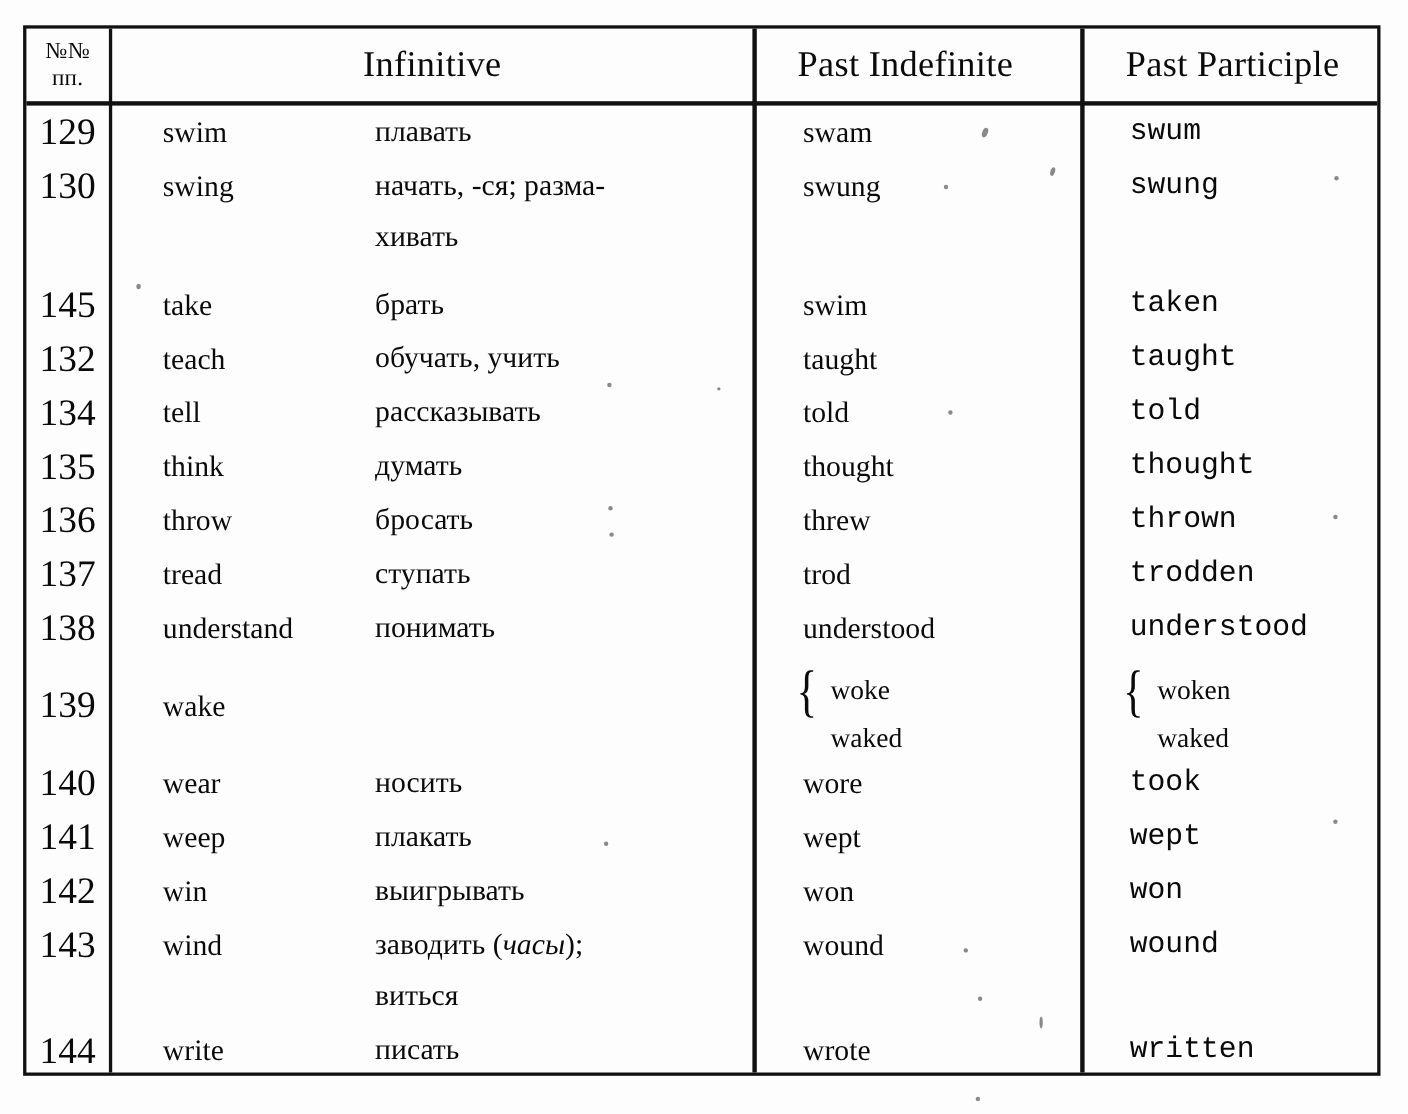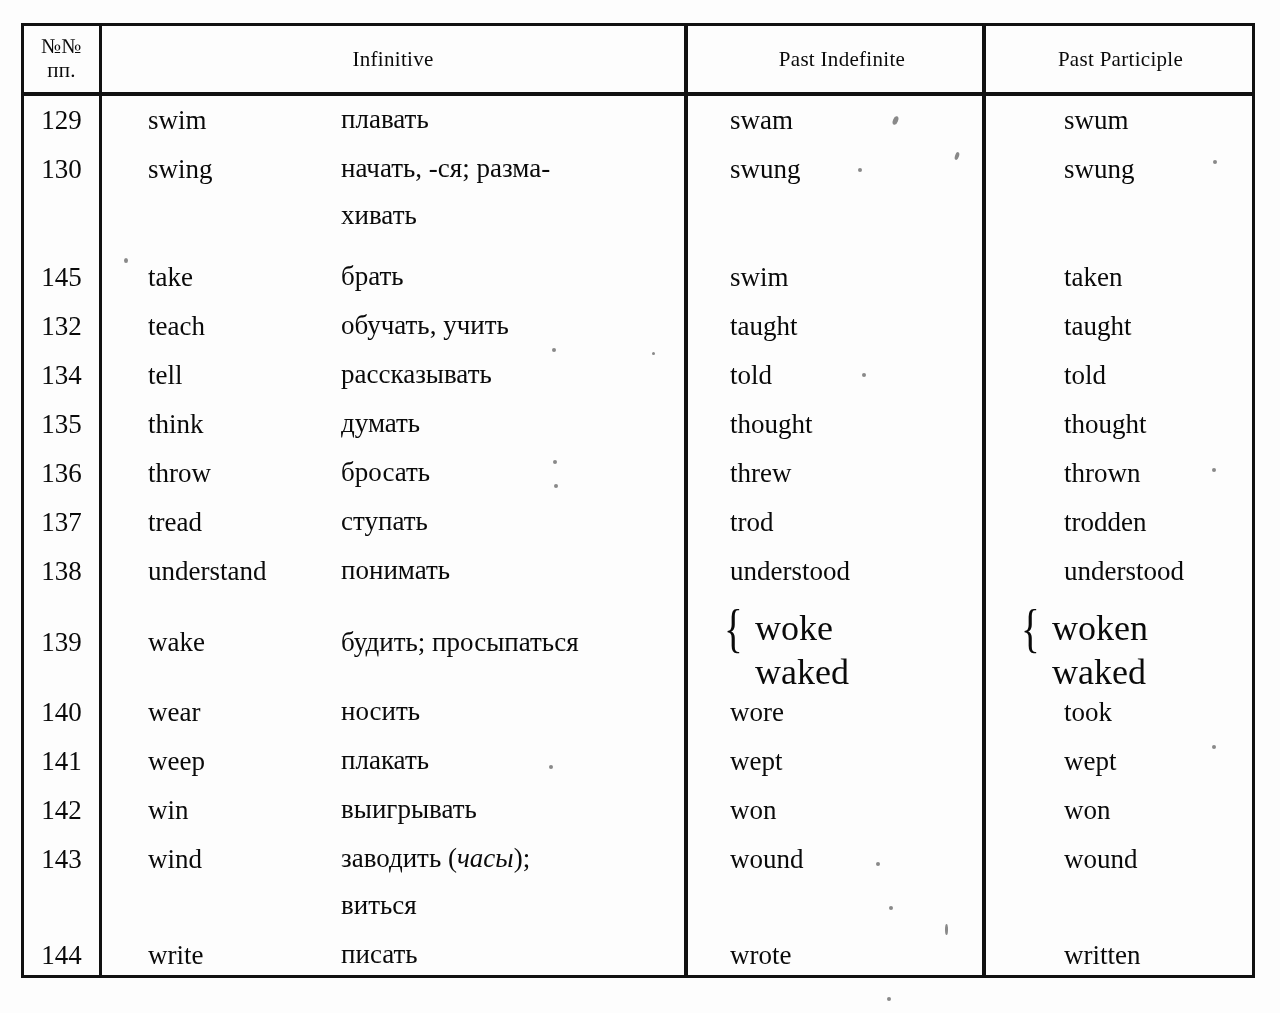--- a/index.html
+++ b/index.html
@@ -68,34 +68,34 @@
     right: 0;
     height: 66px;
   }
   .th {
     position: absolute;
     top: 0;
     height: 66px;
     display: flex;
     align-items: center;
     justify-content: center;
-    font-size: 21px;
+    font-size: 33px;
     letter-spacing: 0.3px;
     white-space: nowrap;
   }
   .th.num {
     left: 0;
     width: 75px;
     flex-direction: column;
     justify-content: center;
     font-size: 21px;
     line-height: 1.12;
   }
   .th.inf   { left: 78px;  width: 582px; }
-  .th.pind  { left: 683px; width: 270px; }
+  .th.pind  { left: 664px; width: 270px; }
   .th.ppart { left: 962px; width: 269px; border-radius: 16px; }
 
   
   .tbody {
     position: absolute;
     left: 0;
     right: 0;
     top: 70px;
     bottom: 0;
   }
@@ -111,26 +111,26 @@
     position: absolute;
     top: 0;
     font-size: 27px;
     line-height: 49px;
     white-space: nowrap;
   }
   .cell.num {
     left: 0;
     width: 75px;
     text-align: center;
-    font-size: 27px;
+    font-size: 34px;
   }
   .cell.eng  { left: 124px; }
   .cell.rus  { left: 317px; white-space: normal; width: 335px; line-height: 47px; }
   .cell.pind { left: 706px; }
-  .cell.ppart{ left: 1040px; }
+  .cell.ppart{ left: 1003px; font-family: Liberation Mono, monospace; }
 
   
   .braced {
     position: absolute;
     top: 0;
     display: flex;
     align-items: flex-start;
     line-height: 1;
   }
   .braced.pind  { left: 700px; }
@@ -141,21 +141,21 @@
     margin-right: 6px;
     margin-top: 2px;
     font-family: "Liberation Serif", "DejaVu Serif", serif;
     transform: scaleX(0.75);
     transform-origin: left center;
     display: inline-block;
   }
   .brace-stack {
     display: flex;
     flex-direction: column;
-    font-size: 36px;
+    font-size: 25px;
     line-height: 44px;
     padding-top: 2px;
   }
 
   
   .it { font-style: italic; }
 
   
   .speck {
     position: absolute;
@@ -257,21 +257,20 @@
         <div class="cell num">138</div>
         <div class="cell eng">understand</div>
         <div class="cell rus">понимать</div>
         <div class="cell pind">understood</div>
         <div class="cell ppart">understood</div>
       </div>
 
       <div class="row tall2" style="height:92px;padding-left:48px;">
         <div class="cell num" style="line-height:92px;">139</div>
         <div class="cell eng" style="line-height:92px;">wake</div>
-        <div class="cell rus" style="line-height:92px;width:360px;white-space:nowrap;">будить; просыпаться</div>
 
         <div class="braced pind" style="top:8px;">
           <span class="brace-glyph">{</span>
           <span class="brace-stack">
             <span>woke</span>
             <span>waked</span>
           </span>
         </div>
 
         <div class="braced ppart" style="top:8px;">

